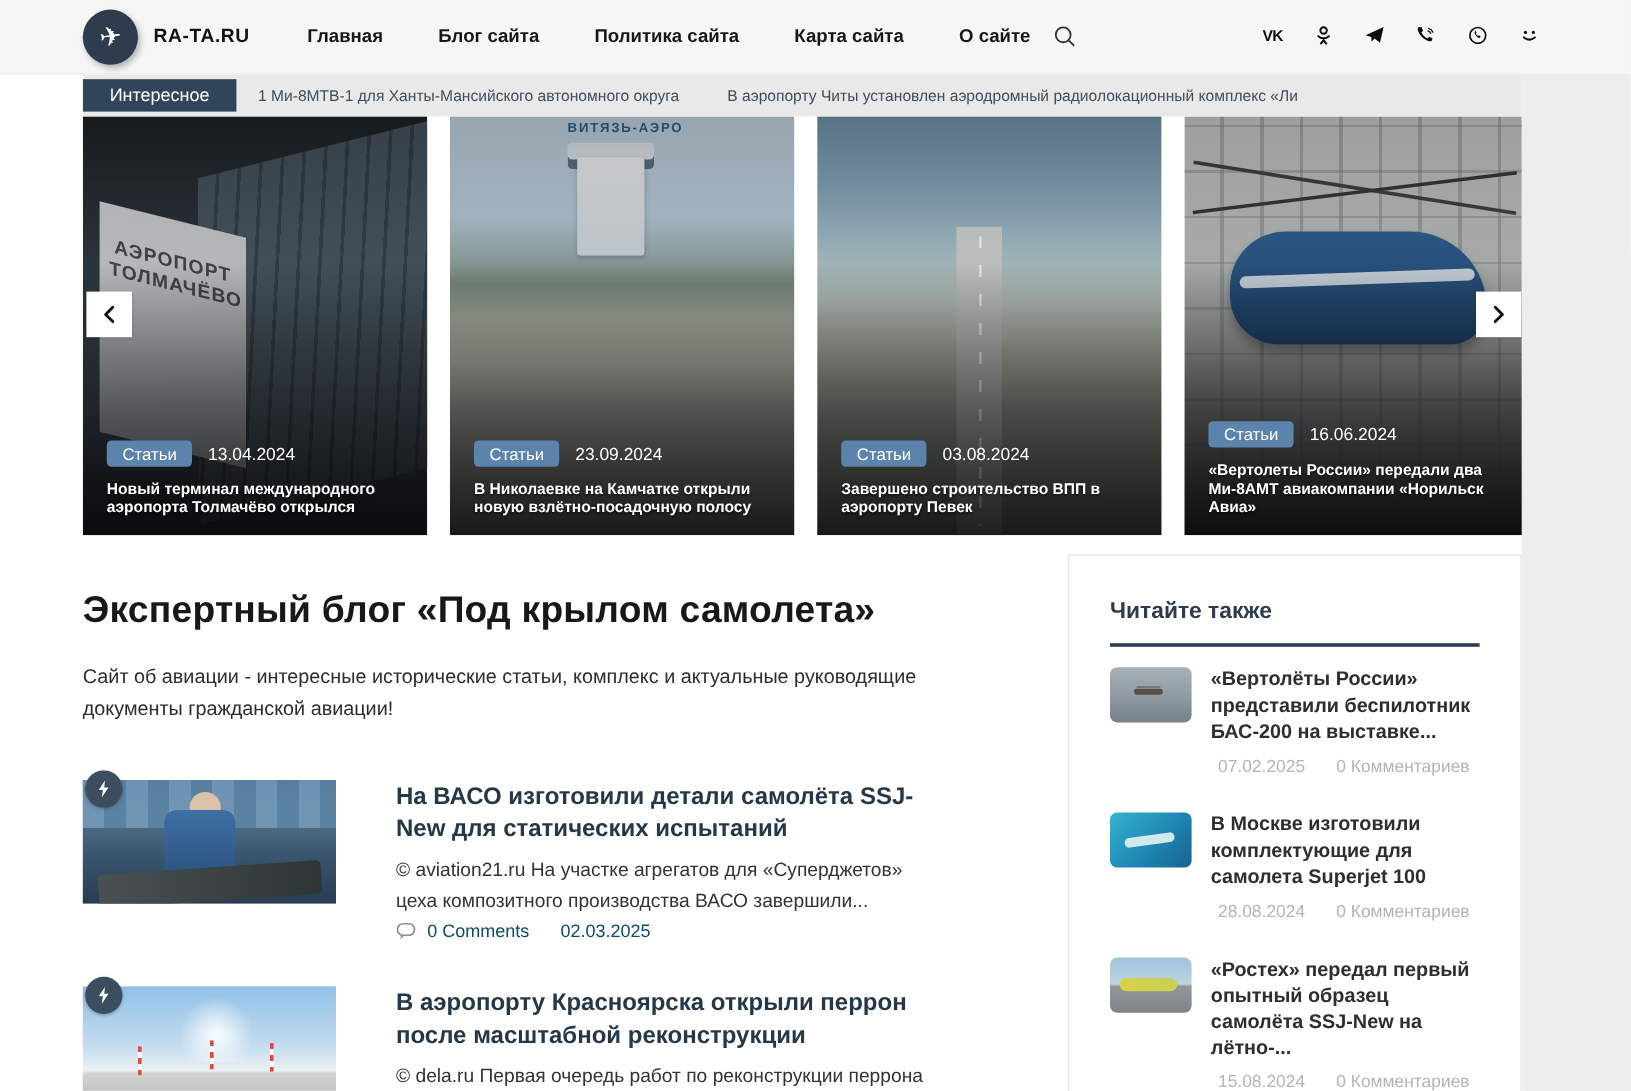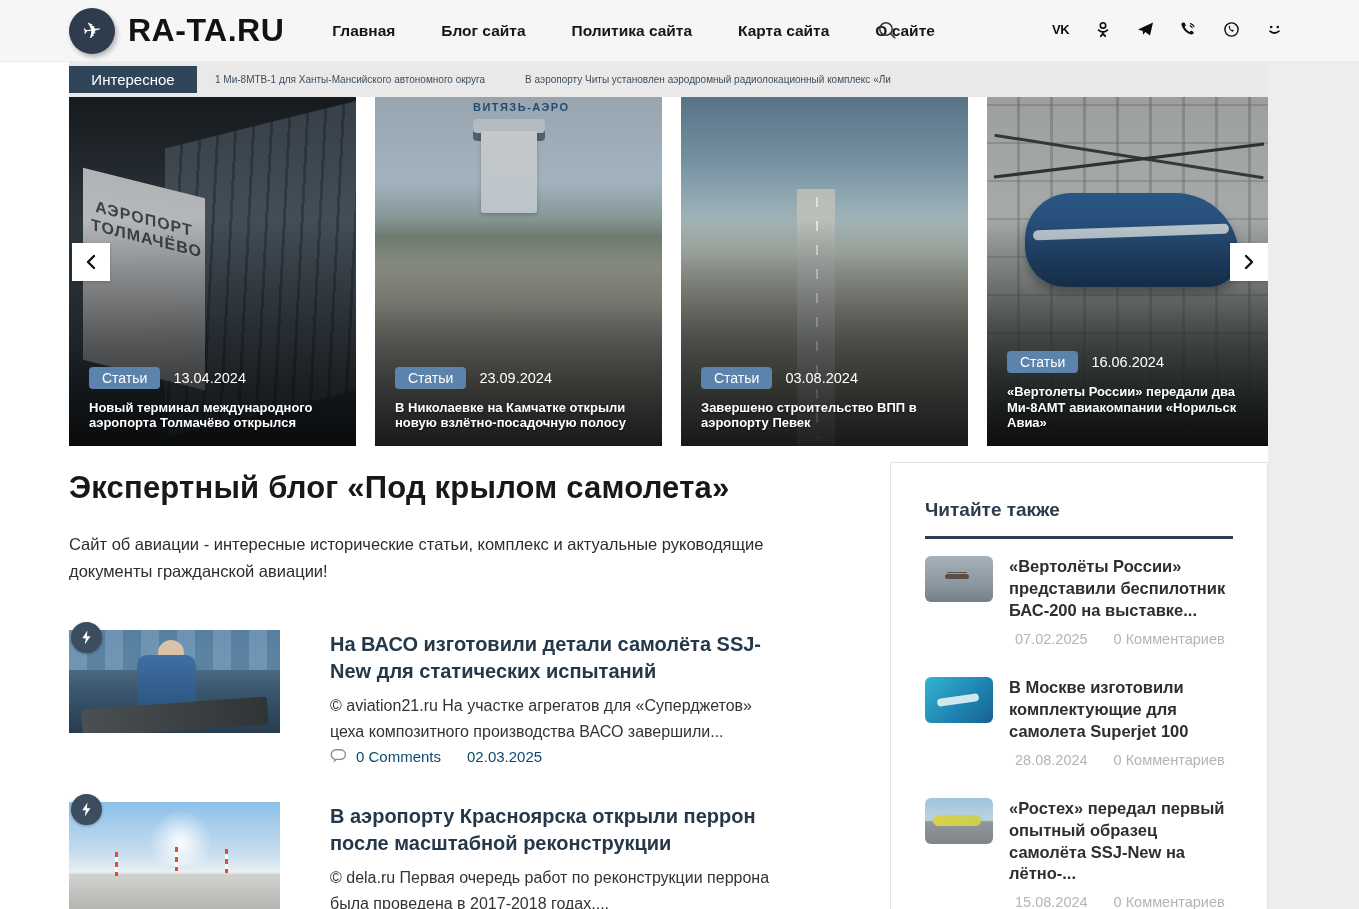--- a/index.html
+++ b/index.html
@@ -8,32 +8,32 @@
   a{text-decoration:none;color:inherit}
 
   
   .right-gutter{position:absolute;top:62px;right:0;width:91px;height:847px;background:#ededee}
 
   
   .header{height:62px;background:#f6f6f7;border-bottom:1px solid #ececec;display:flex;align-items:center;padding-left:69px;position:relative}
   .logo{display:flex;align-items:center;gap:13px;cursor:pointer}
   .logo-circle{width:46px;height:46px;border-radius:50%;background:#2e3c4e;display:flex;align-items:center;justify-content:center;box-shadow:2px 3px 5px rgba(0,0,0,.28)}
   .logo-circle .plane{color:#fff;font-size:22px;line-height:1;transform:rotate(-8deg)}
-  .logo-text{font-size:32px;font-weight:800;color:#121212;letter-spacing:.5px}
+  .logo-text{font-size:16px;font-weight:800;color:#121212;letter-spacing:.5px}
   .nav{display:flex;margin-left:48px;gap:46px}
   .nav a{font-size:15.5px;font-weight:700;color:#171717}
   .search-btn{position:absolute;left:878px;top:21px;cursor:pointer;color:#333}
   .social{position:absolute;left:1052px;top:20px;display:flex;gap:26px;align-items:center}
   .social a{color:#0d0d0d;display:flex;align-items:center;height:18px}
   .vk-text{font-weight:800;font-size:13px;letter-spacing:-.5px}
 
   
   .ticker{margin:0 91px 0 69px;height:35px;background:#e9e9ea;display:flex;align-items:center;overflow:hidden}
   .ticker-label{width:128px;height:27px;background:#31455a;color:#fff;font-size:15px;display:flex;align-items:center;justify-content:center;flex-shrink:0}
-  .ticker-items{display:flex;gap:40px;padding-left:18px;white-space:nowrap;color:#3e4e5e;font-size:10px}
+  .ticker-items{display:flex;gap:40px;padding-left:18px;white-space:nowrap;color:#3e4e5e;font-size:13px}
   .ticker-items span{cursor:pointer}
 
   
   .carousel{position:relative;margin-left:69px;width:1199px;height:349px;overflow:hidden}
   .slides{display:flex;gap:19px;height:100%}
   .slide{position:relative;width:287px;flex-shrink:0;overflow:hidden;cursor:pointer}
   .photo{position:absolute;inset:0}
   .slide-overlay{position:absolute;inset:0;background:linear-gradient(180deg,rgba(0,0,0,.22) 0%,rgba(0,0,0,.06) 35%,rgba(0,0,0,.5) 70%,rgba(0,0,0,.8) 100%)}
   .slide-content{position:absolute;left:20px;right:13px;bottom:15px;z-index:3}
   .badge{display:inline-block;background:#5c83ac;color:#fff;font-size:14px;padding:3px 13px;border-radius:4px}
@@ -61,21 +61,21 @@
   .s4 .photo{background:linear-gradient(180deg,#c8cbc9 0%,#b4b8b6 30%,#9aa09e 55%,#6f7675 78%,#424a4b 100%)}
   .s4 .truss{position:absolute;inset:0;background:repeating-linear-gradient(90deg,transparent 0 30px,rgba(85,93,95,.45) 30px 33px),repeating-linear-gradient(0deg,transparent 0 36px,rgba(85,93,95,.4) 36px 38px);opacity:.65}
   .s4 .rotor{position:absolute;left:6px;top:62px;width:272px;height:3px;background:#35393b;transform:rotate(-7deg)}
   .s4 .rotor2{position:absolute;left:6px;top:58px;width:272px;height:3px;background:#3c4143;transform:rotate(9deg)}
   .s4 .heli-body{position:absolute;left:38px;top:96px;width:214px;height:94px;background:linear-gradient(180deg,#2e5e8f,#1f4066);border-radius:46px 64px 30px 40px;box-shadow:0 6px 10px rgba(0,0,0,.3)}
   .s4 .heli-stripe{position:absolute;left:46px;top:130px;width:196px;height:10px;background:#c8d4de;border-radius:5px;transform:rotate(-2deg)}
 
   
   .content-row{display:flex;margin-left:69px;width:1199px}
   .main-col{width:752px}
-  .page-title{margin-top:24px;font-size:31px;font-weight:800;color:#181818;letter-spacing:.2px}
+  .page-title{margin-top:44px;font-size:31px;font-weight:800;color:#181818;letter-spacing:.2px}
   .intro{margin-top:25px;font-size:16.5px;color:#2d2d2d;line-height:1.62;max-width:755px}
 
   .post{display:flex;margin-top:46px}
   .post-2{margin-top:37px}
   .post-thumb{position:relative;width:211px;flex-shrink:0;cursor:pointer}
   .post-thumb .ph{width:211px;height:103px;position:relative;overflow:hidden}
   .post-2 .ph{height:130px}
   .bolt{position:absolute;left:2px;top:-8px;width:31px;height:31px;border-radius:50%;background:#3c4d5f;display:flex;align-items:center;justify-content:center;z-index:2;box-shadow:0 1px 3px rgba(0,0,0,.3)}
   .post-body{margin-left:50px;padding-top:1px}
   .post-title{font-size:20px;font-weight:700;color:#24384a;line-height:1.32;max-width:460px;cursor:pointer}

